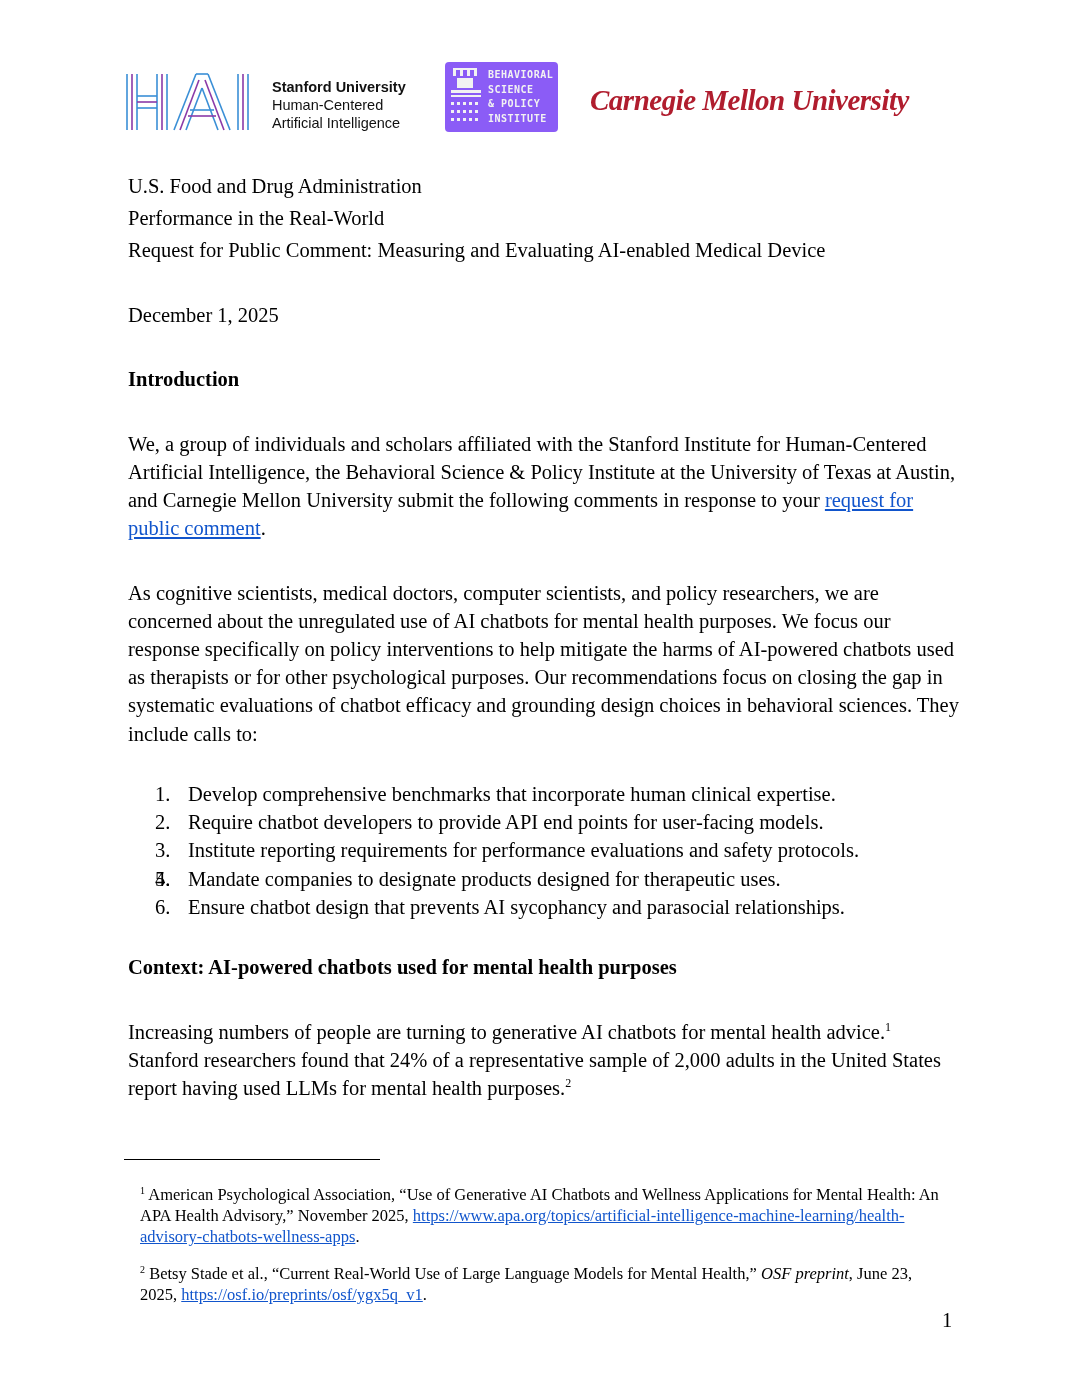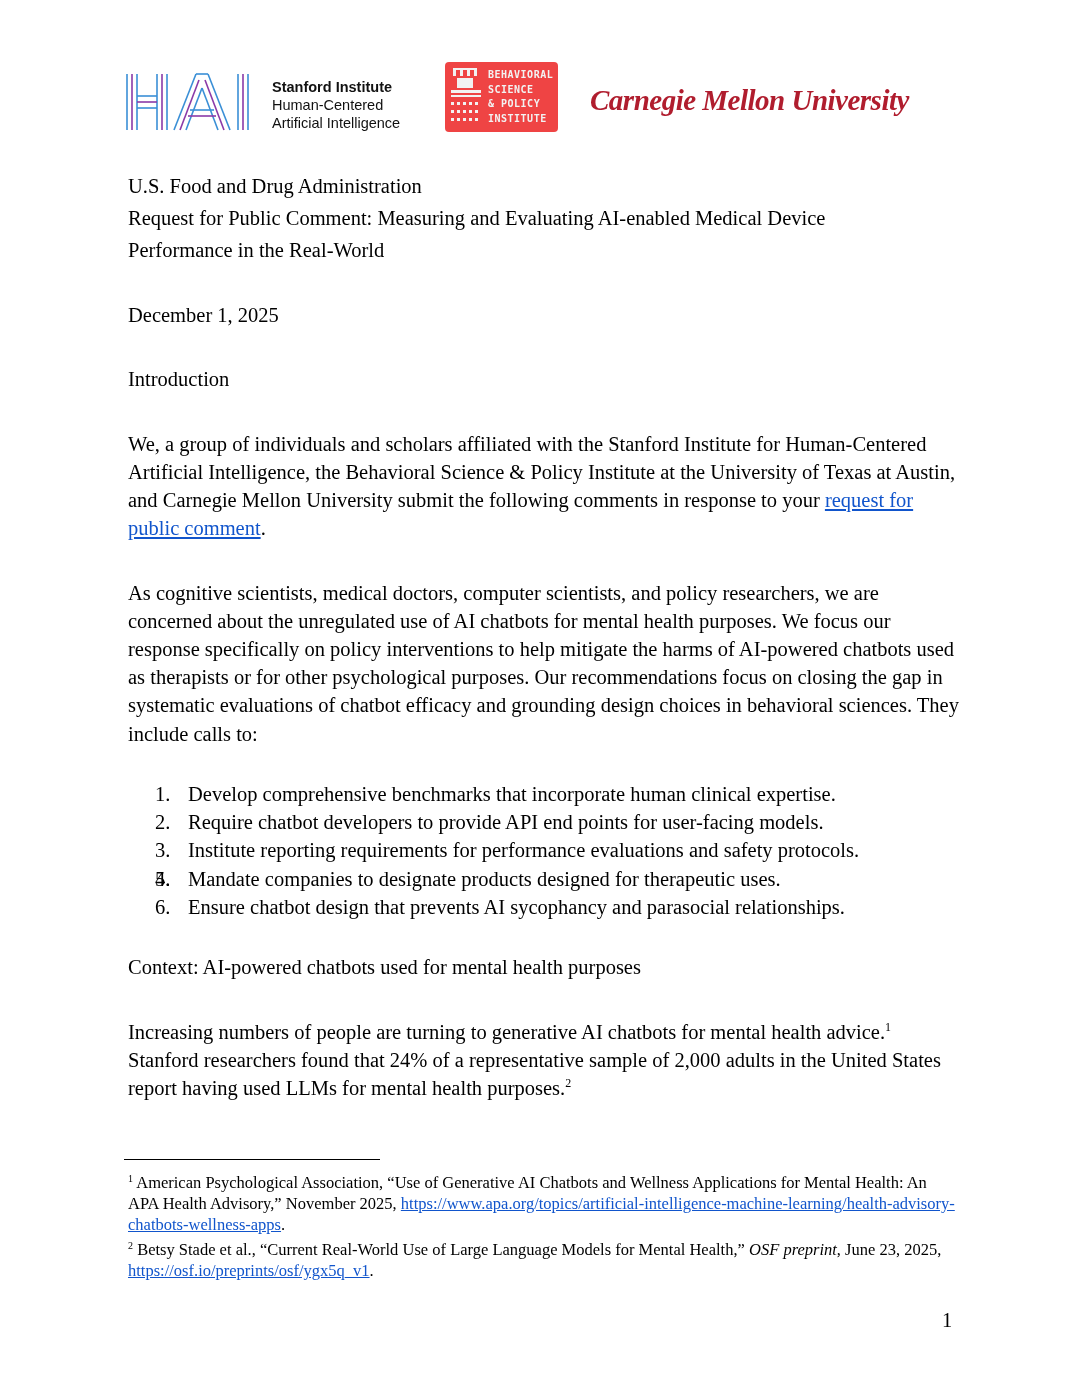--- a/index.html
+++ b/index.html
@@ -6,43 +6,43 @@
   body { width: 1080px; height: 1399px; position: relative; overflow: hidden;
          font-family: "Liberation Serif", serif; color: #000; }
   .page { position: absolute; left: 0; top: 0; width: 1080px; height: 1399px; }
 
   
   .logos { position: absolute; top: 62px; left: 124px; width: 800px; height: 72px; }
   .hai-logo { position: absolute; left: 0; top: 10px; width: 140px; height: 60px; }
   .hai-text { position: absolute; left: 148px; top: 16px; font-family: "Liberation Sans", sans-serif;
               font-size: 14.5px; line-height: 18px; color: #111; }
   .hai-text .l1 { font-weight: bold; }
-  .bspi { position: absolute; left: 321px; top: 0; width: 113px; height: 70px; background: #ef4444;
+  .bspi { position: absolute; left: 321px; top: 0; width: 113px; height: 70px; background: #8b5cf6;
           border-radius: 4px; }
   .bspi-text { position: absolute; left: 43px; top: 6px; font-family: "DejaVu Sans Mono", monospace;
                font-size: 10px; line-height: 14.5px; color: #f2f2f2; font-weight: bold; letter-spacing: 0.5px; }
   .bspi-icon { position: absolute; left: 4px; top: 4px; width: 36px; height: 62px; }
   .cmu { position: absolute; left: 466px; top: 22px; font-family: "Liberation Serif", serif;
          font-size: 29px; font-weight: bold; color: #b01d2e; letter-spacing: -0.5px; font-style: italic; }
 
   
   .content { position: absolute; left: 124px; top: 168px; width: 840px;
              font-size: 20.5px; line-height: 28.2px; }
   .content p { margin: 4px; }
   .gap { height: 28.2px; }
-  .bold { font-weight: normal; }
+  .bold { font-weight: bold; }
   a.link { color: #1155cc; text-decoration: underline; }
   ol.recs { margin: 0; padding: 0 0 0 64px; list-style: none; }
   ol.recs li { position: relative; }
   ol.recs li .num { position: absolute; left: -33px; }
   sup { font-size: 12px; line-height: 0; vertical-align: 8px; }
 
   .fn-rule { position: absolute; left: 124px; top: 1159px; width: 256px; height: 1px; background: #000; }
   .footnotes { position: absolute; left: 124px; top: 1168px; width: 840px; font-size: 16.5px; line-height: 21px; }
-  .footnotes p { margin: 4px; }
+  .footnotes p { margin: 16px; }
   .footnotes sup { font-size: 10px; vertical-align: 6px; }
   .page-num { position: absolute; left: 942px; top: 1309px; font-size: 20.5px; }
 </style>
 </head>
 <body>
 
 <div class="page">
 
   <div class="logos">
     <svg class="hai-logo" viewBox="0 0 140 60">
@@ -67,21 +67,21 @@
         <line x1="72" y1="2" x2="84" y2="2" stroke="#3a8fd6"></line>
         <line x1="66" y1="38" x2="90" y2="38" stroke="#3a8fd6"></line>
         <line x1="64" y1="44" x2="92" y2="44" stroke="#8a3aa8"></line>
 
         <line x1="114" y1="2" x2="114" y2="58" stroke="#3a8fd6"></line>
         <line x1="119" y1="2" x2="119" y2="58" stroke="#8a3aa8"></line>
         <line x1="124" y1="2" x2="124" y2="58" stroke="#3a8fd6"></line>
       </g>
     </svg>
     <div class="hai-text">
-      <div class="l1">Stanford Institute</div>
+      <div class="l1">Stanford University</div>
       <div>Human-Centered</div>
       <div>Artificial Intelligence</div>
     </div>
 
     <div class="bspi">
       <svg class="bspi-icon" viewBox="0 0 36 62">
         <g fill="#f2f2f2">
           <rect x="4" y="2" width="3" height="8"></rect>
           <rect x="11" y="2" width="3" height="8"></rect>
           <rect x="18" y="2" width="3" height="8"></rect>
@@ -115,22 +115,22 @@
         <div>&amp; POLICY</div>
         <div>INSTITUTE</div>
       </div>
     </div>
 
     <div class="cmu">Carnegie Mellon University</div>
   </div>
 
   <div class="content">
     <p>U.S. Food and Drug Administration</p>
+    <p>Performance in the Real-World</p>
     <p>Request for Public Comment: Measuring and Evaluating AI-enabled Medical Device</p>
-    <p>Performance in the Real-World</p>
     <div class="gap"></div>
     <p>December 1, 2025</p>
     <div class="gap"></div>
     <p class="bold">Introduction</p>
     <div class="gap"></div>
     <p><span>We, a group of individuals and scholars affiliated with the Stanford Institute for Human-Centered Artificial Intelligence, the Behavioral Science &amp; Policy Institute at the University of Texas at Austin, and Carnegie Mellon University submit the following comments in response to your </span><a class="link" href="#">request for public comment</a><span>.</span></p>
     <div class="gap"></div>
     <p>As cognitive scientists, medical doctors, computer scientists, and policy researchers, we are concerned about the unregulated use of AI chatbots for mental health purposes. We focus our response specifically on policy interventions to help mitigate the harms of AI-powered chatbots used as therapists or for other psychological purposes. Our recommendations focus on closing the gap in systematic evaluations of chatbot efficacy and grounding design choices in behavioral sciences. They include calls to:</p>
     <div class="gap"></div>
     <ol class="recs">

